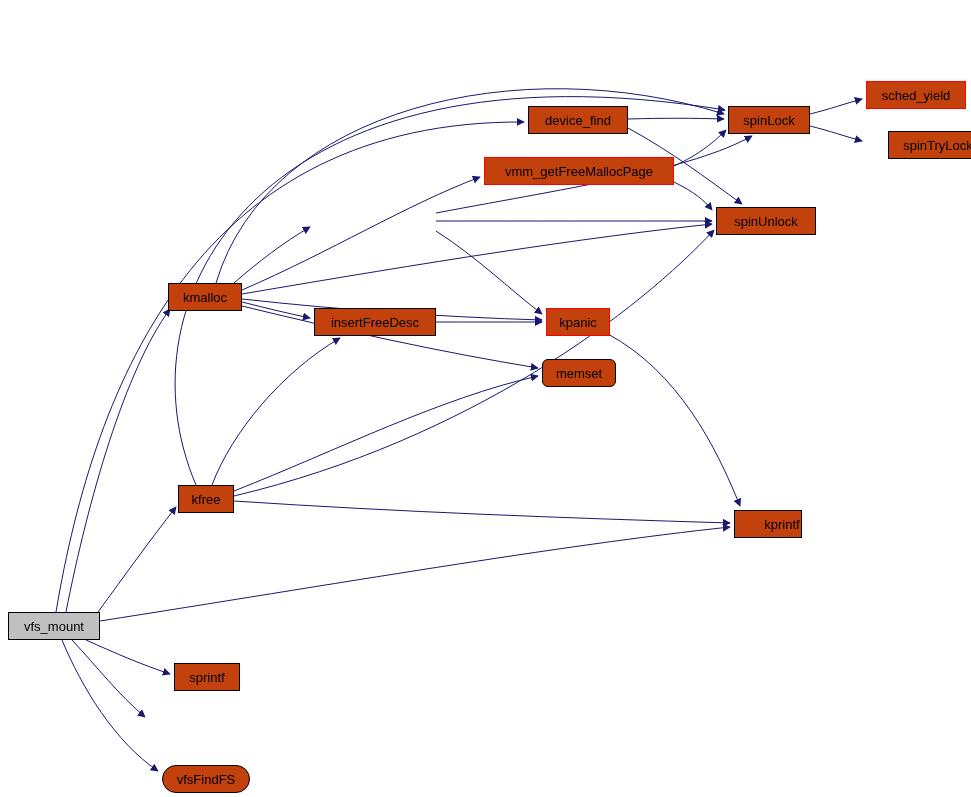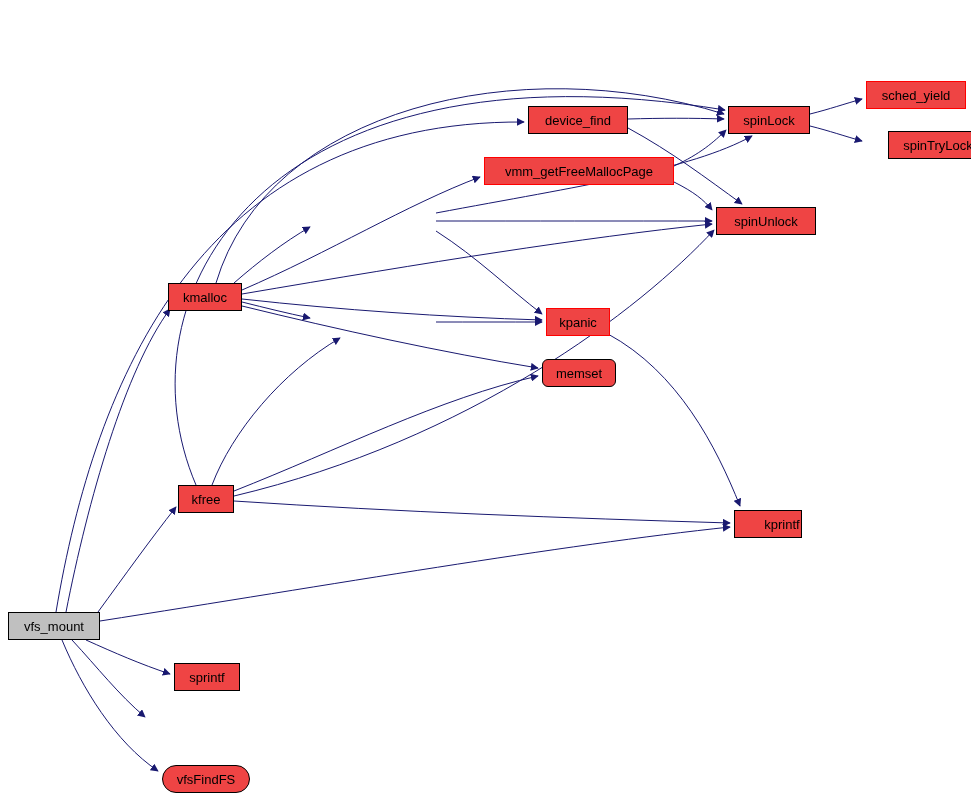--- a/index.html
+++ b/index.html
@@ -17,21 +17,21 @@
     position: absolute;
     left: 0; top: 0;
     width: 971px; height: 797px;
   }
   .edge { fill: none; stroke: #191970; stroke-width: 1; }
   .node {
     position: absolute;
     display: flex;
     align-items: center;
     justify-content: center;
-    background: #ef4444;
+    background: #c2410c;
     border: 1px solid #000000;
     box-sizing: border-box;
     white-space: nowrap;
     cursor: pointer;
     z-index: 2;
   }
   .node[data-border="red"] { border-color: #ff0000; }
   .node.root { background: #c0c0c0; cursor: default; }
 
   #n-vfs_mount             { left:   8px; top: 612px; width:  92px; height: 28px; }
@@ -96,20 +96,21 @@
     </svg>
 
   <div class="node root" id="n-vfs_mount" data-border="black">vfs_mount</div>
   <div class="node" id="n-device_find" data-border="black">device_find</div>
   <div class="node" id="n-spinLock" data-border="black">spinLock</div>
   <div class="node" id="n-sched_yield" data-border="red">sched_yield</div>
   <div class="node" id="n-spinTryLock" data-border="black">spinTryLock</div>
   <div class="node" id="n-vmm_getFreeMallocPage" data-border="red">vmm_getFreeMallocPage</div>
   <div class="node" id="n-spinUnlock" data-border="black">spinUnlock</div>
   <div class="node" id="n-kmalloc" data-border="black">kmalloc</div>
+  <div class="node" id="n-insertFreeDesc" data-border="black">insertFreeDesc</div>
   <div class="node" id="n-kpanic" data-border="red">kpanic</div>
   <div class="node" id="n-memset" data-border="black">memset</div>
   <div class="node" id="n-kfree" data-border="black">kfree</div>
   <div class="node" id="n-kprintf" data-border="black">kprintf</div>
   <div class="node" id="n-sprintf" data-border="black">sprintf</div>
   <div class="node" id="n-vfsFindFS" data-border="black">vfsFindFS</div>
 
 </div>
 
 </body></html>

